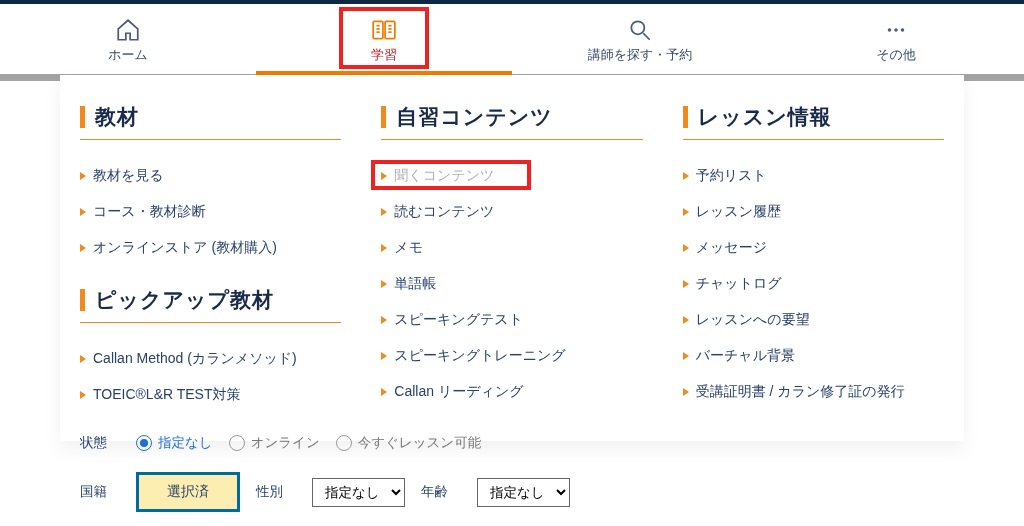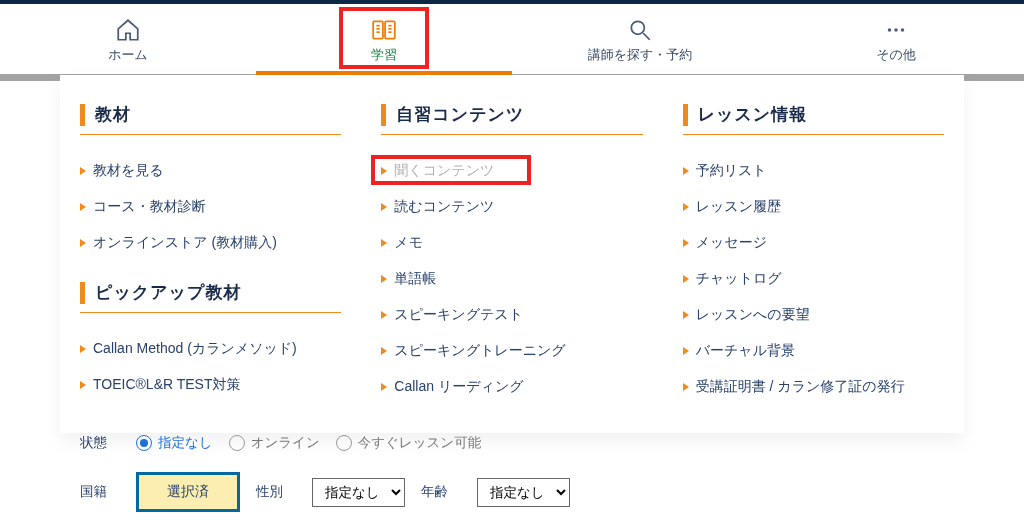--- a/index.html
+++ b/index.html
@@ -37,21 +37,21 @@
     height: 28px;
     display: flex;
     align-items: center;
     justify-content: center;
   }
   .nav-item .label {
     font-size: 13px;
     color: #3a4a66;
     margin-top: 2px;
   }
-  .nav-item.active .label { color: #15803d; }
+  .nav-item.active .label { color: #b91c1c; }
   .nav-item.active .underline {
     position: absolute;
     bottom: -1px;
     left: 0; right: 0;
     height: 4px;
     background: #f07c00;
   }
   .nav-item.active .redbox {
     position: absolute;
     top: 3px; left: 50%;
@@ -77,21 +77,21 @@
     align-items: center;
     gap: 10px;
     margin-bottom: 8px;
   }
   .sec-head .bar {
     width: 5px;
     height: 22px;
     background: #f08a1d;
   }
   .sec-head .title {
-    font-size: 17px;
+    font-size: 21px;
     font-weight: 700;
     color: #1a2b4a;
     letter-spacing: 1px;
   }
   .sec-divider {
     height: 1px;
     background: #f08a1d;
     width: 100%;
     margin-bottom: 18px;
   }

